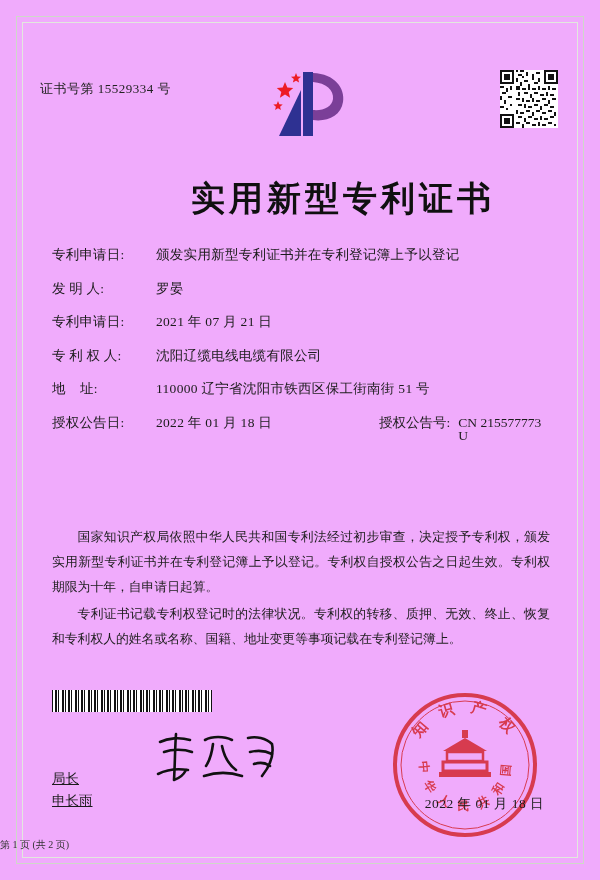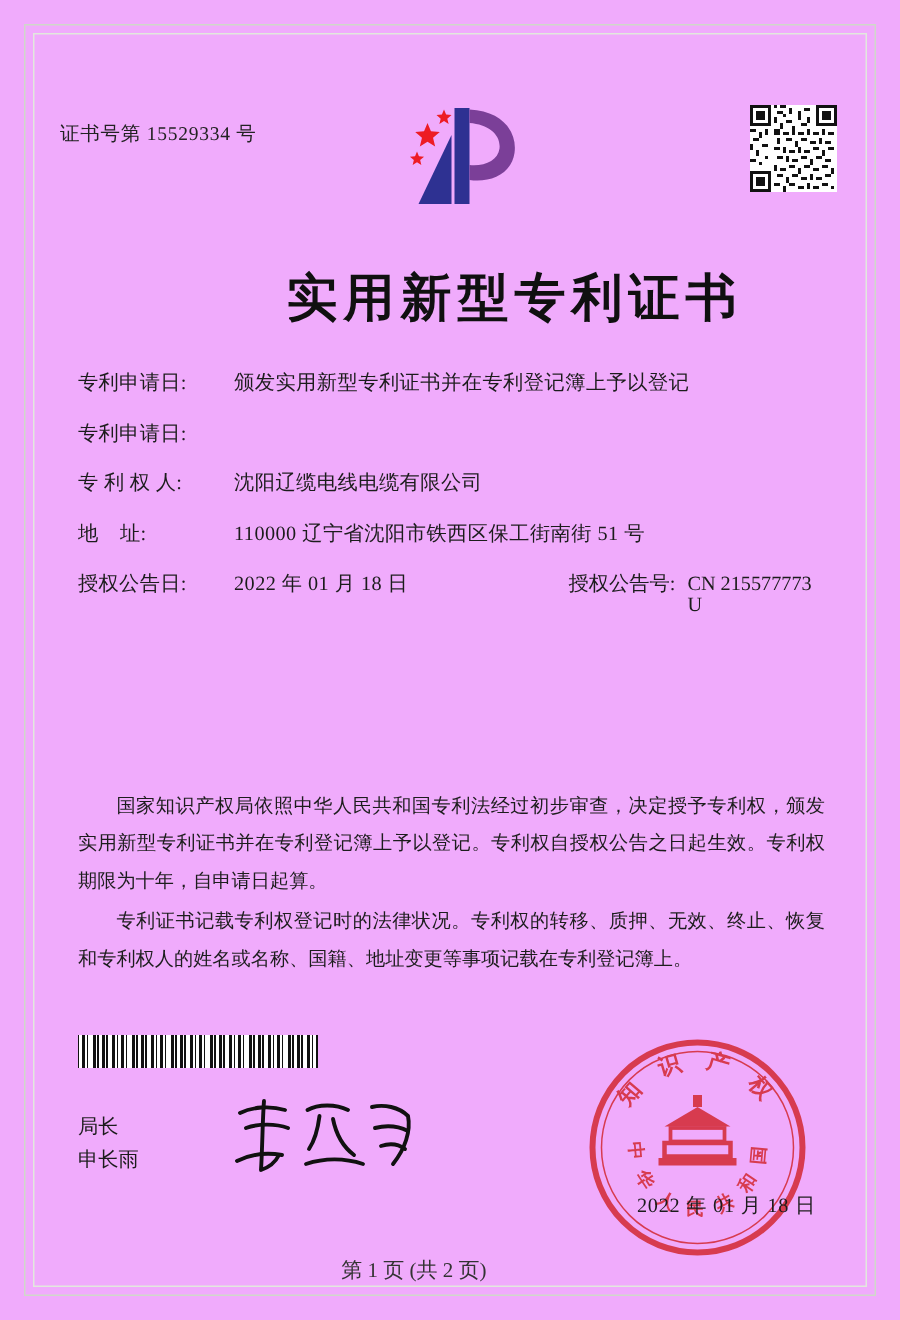--- a/index.html
+++ b/index.html
@@ -148,24 +148,25 @@
       #111 0px, #111 1px, #fff 1px, #fff 3px,
       #111 3px, #111 5px, #fff 5px, #fff 6px,
       #111 6px, #111 7px, #fff 7px, #fff 10px,
       #111 10px, #111 12px, #fff 12px, #fff 13px);
   }
 
   
   .sig-label {
     position: absolute;
     left: 52px;
-    top: 740px;
+    top: 768px;
     font-size: 13.5px;
     line-height: 1.65;
     color: #1c1c1c;
+    text-decoration: underline;
   }
   .sig-hand {
     position: absolute;
     left: 150px;
     top: 726px;
     width: 130px;
     height: 62px;
   }
 
   
@@ -184,22 +185,21 @@
     color: #1c1c1c;
     letter-spacing: 0.5px;
   }
 
   
   .footer {
     position: absolute;
     left: 0;
     top: 838px;
     width: 552px;
-    text-align: center;
-    font-size: 14px;
+    font-size: 10px;
     color: #333;
   }
 </style>
 </head>
 <body>
 
 <div class="page">
   <div class="border-outer"></div>
   <div class="border-inner"></div>
 
@@ -317,22 +317,28 @@
 
   <div class="title">实用新型专利证书</div>
 
   <div class="fields">
     <div class="field-row">
       <span class="field-label">专利申请日:</span>
       <span class="field-sep"></span>
       <span class="field-value">颁发实用新型专利证书并在专利登记簿上予以登记</span>
     </div>
     <div class="field-row">
+      <span class="field-label">发 明 人:</span>
+      <span class="field-sep"></span>
+      <span class="field-value">罗晏</span>
+    </div>
+    <div class="field-row">
       <span class="field-label">专利申请日:</span>
       <span class="field-sep"></span>
+      <span class="field-value">2021 年 07 月 21 日</span>
     </div>
     <div class="field-row">
       <span class="field-label">专 利 权 人:</span>
       <span class="field-sep"></span>
       <span class="field-value">沈阳辽缆电线电缆有限公司</span>
     </div>
     <div class="field-row">
       <span class="field-label">地    址:</span>
       <span class="field-sep"></span>
       <span class="field-value">110000 辽宁省沈阳市铁西区保工街南街 51 号</span>

